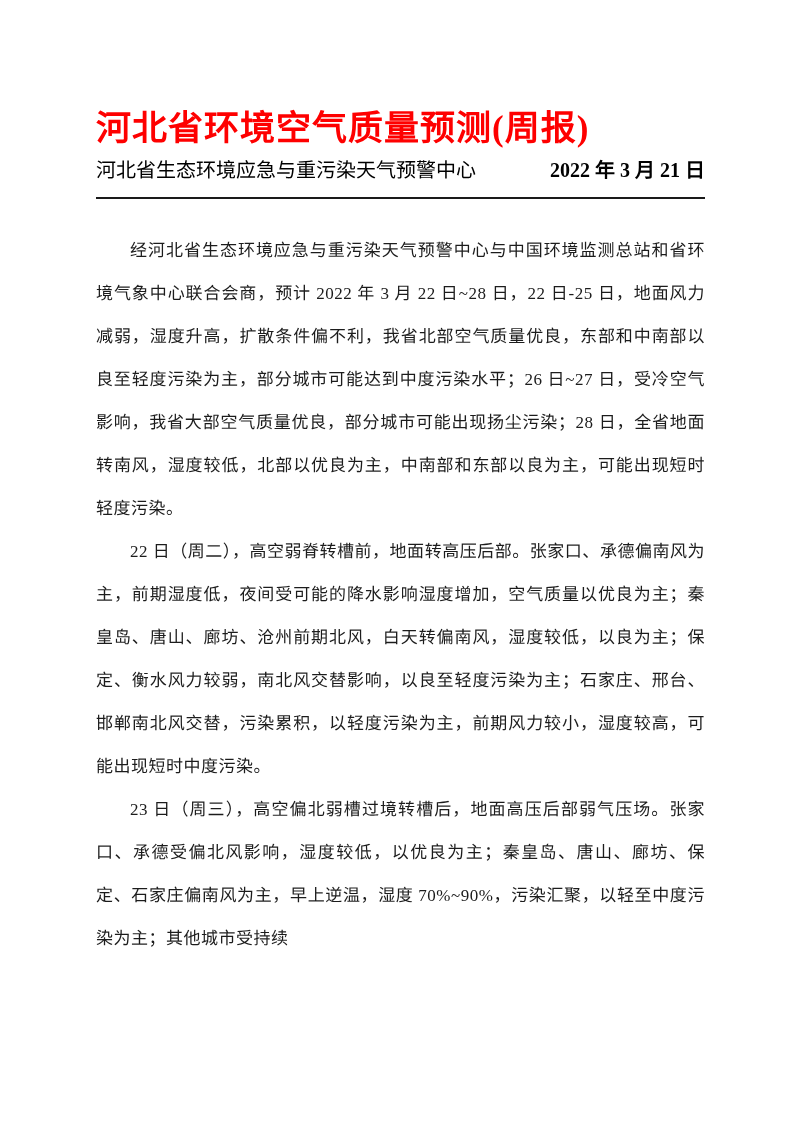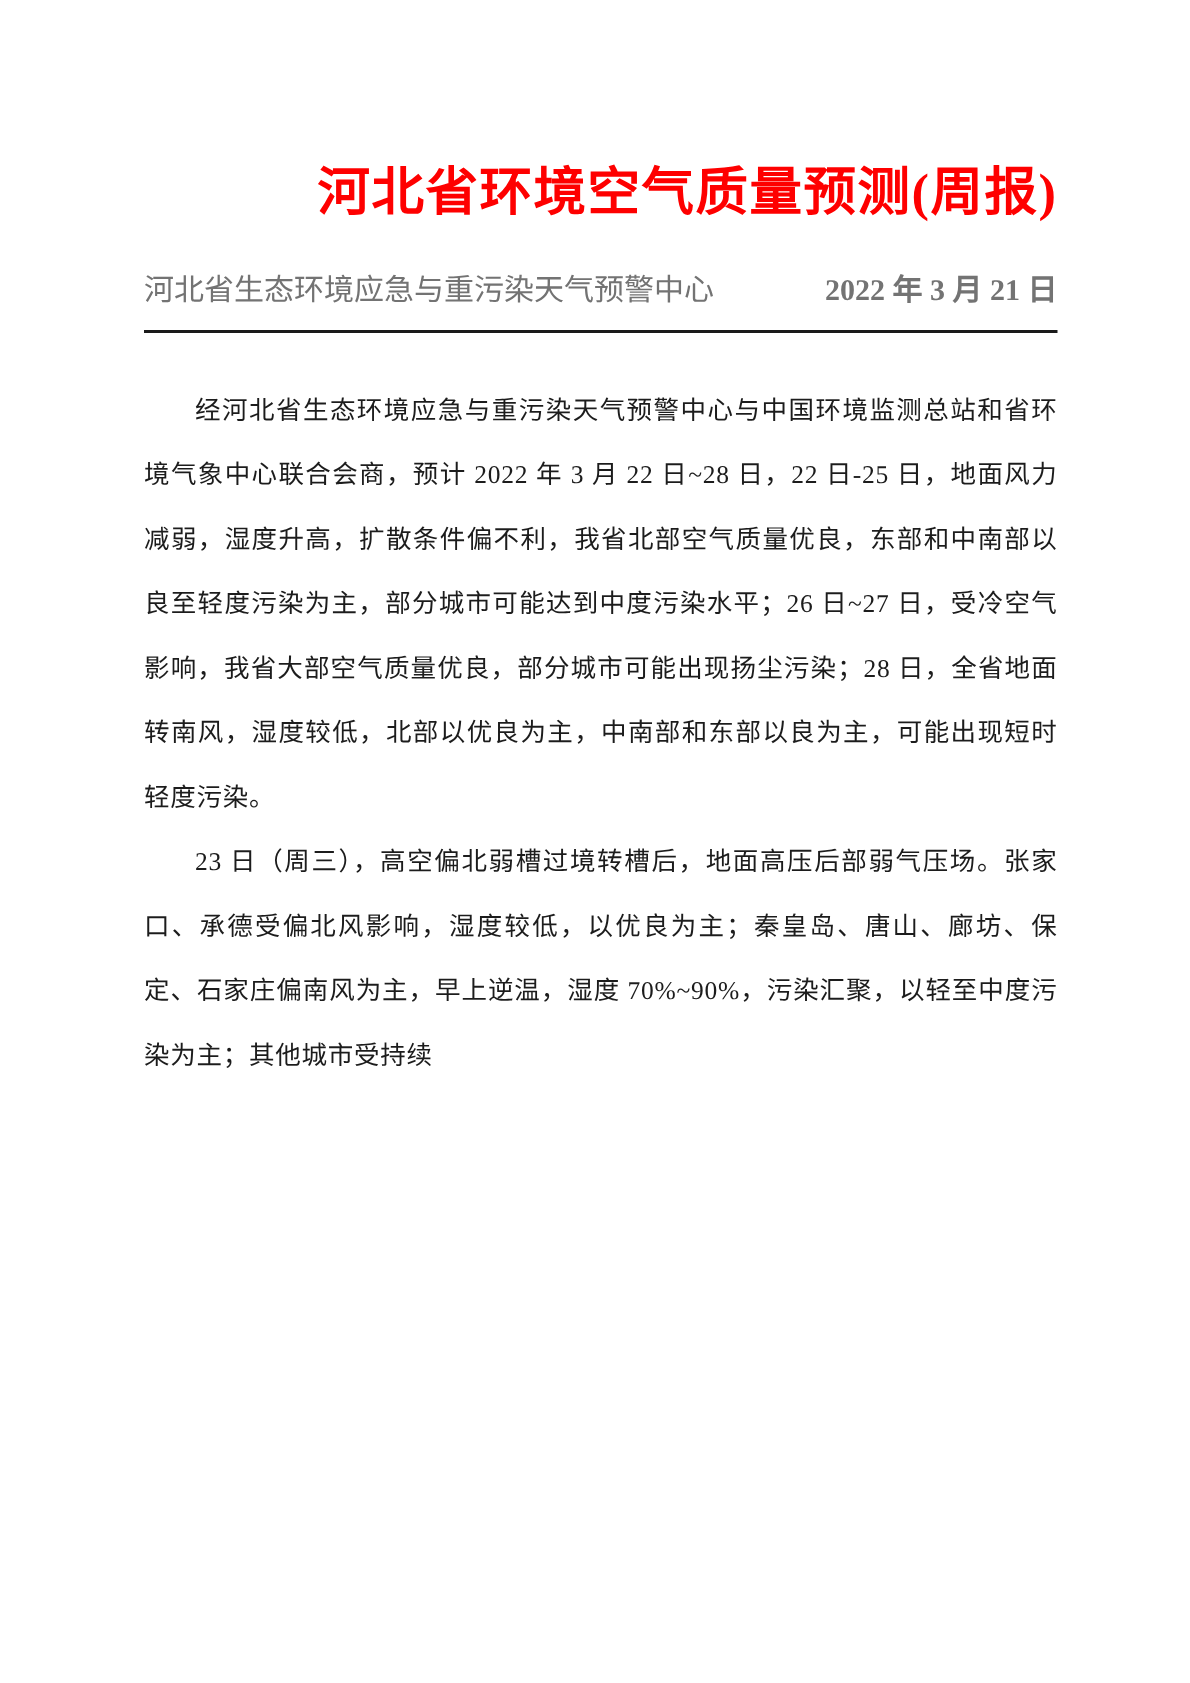--- a/index.html
+++ b/index.html
@@ -14,40 +14,40 @@
     margin: 0 auto;
     background: #ffffff;
     overflow: hidden;
     font-family: "Liberation Serif", "DejaVu Serif", serif;
     color: #1c1c1c;
     box-sizing: border-box;
     padding: 0 88px 0 96px;
   }
   .doc-title {
     margin: 108px 0 0 0;
-    text-align: right;
+    text-align: left;
     font-size: 35px;
     font-weight: bold;
     letter-spacing: 1px;
     color: #fe0000;
     line-height: 1.2;
   }
   .doc-week {
     margin-top: 22px;
     text-align: center;
     font-size: 20px;
     color: #1c1c1c;
   }
   .issuer-row {
-    margin-top: 27px;
+    margin-top: 4px;
     display: flex;
     justify-content: space-between;
     align-items: baseline;
     font-size: 20px;
-    color: #737373;
+    color: #000000;
     white-space: nowrap;
   }
   .issuer-row .issue-date {
     margin-left: 28px;
     font-weight: bold;
   }
   .header-rule {
     margin-top: 14px;
     border: none;
     border-top: 2px solid #1a1a1a;
@@ -78,16 +78,17 @@
     <div class="issuer-row">
       <span class="issuer-name">河北省生态环境应急与重污染天气预警中心</span>
       <span class="issue-date">2022 年 3 月 21 日</span>
     </div>
 
     <hr class="header-rule">
   </header>
 
   <main class="doc-body">
     <p>经河北省生态环境应急与重污染天气预警中心与中国环境监测总站和省环境气象中心联合会商，预计 2022 年 3 月 22 日~28 日，22 日-25 日，地面风力减弱，湿度升高，扩散条件偏不利，我省北部空气质量优良，东部和中南部以良至轻度污染为主，部分城市可能达到中度污染水平；26 日~27 日，受冷空气影响，我省大部空气质量优良，部分城市可能出现扬尘污染；28 日，全省地面转南风，湿度较低，北部以优良为主，中南部和东部以良为主，可能出现短时轻度污染。</p>
+    <p>22 日（周二），高空弱脊转槽前，地面转高压后部。张家口、承德偏南风为主，前期湿度低，夜间受可能的降水影响湿度增加，空气质量以优良为主；秦皇岛、唐山、廊坊、沧州前期北风，白天转偏南风，湿度较低，以良为主；保定、衡水风力较弱，南北风交替影响，以良至轻度污染为主；石家庄、邢台、邯郸南北风交替，污染累积，以轻度污染为主，前期风力较小，湿度较高，可能出现短时中度污染。</p>
     <p>23 日（周三），高空偏北弱槽过境转槽后，地面高压后部弱气压场。张家口、承德受偏北风影响，湿度较低，以优良为主；秦皇岛、唐山、廊坊、保定、石家庄偏南风为主，早上逆温，湿度 70%~90%，污染汇聚，以轻至中度污染为主；其他城市受持续</p>
   </main>
 
 </div>
 
 </body></html>

